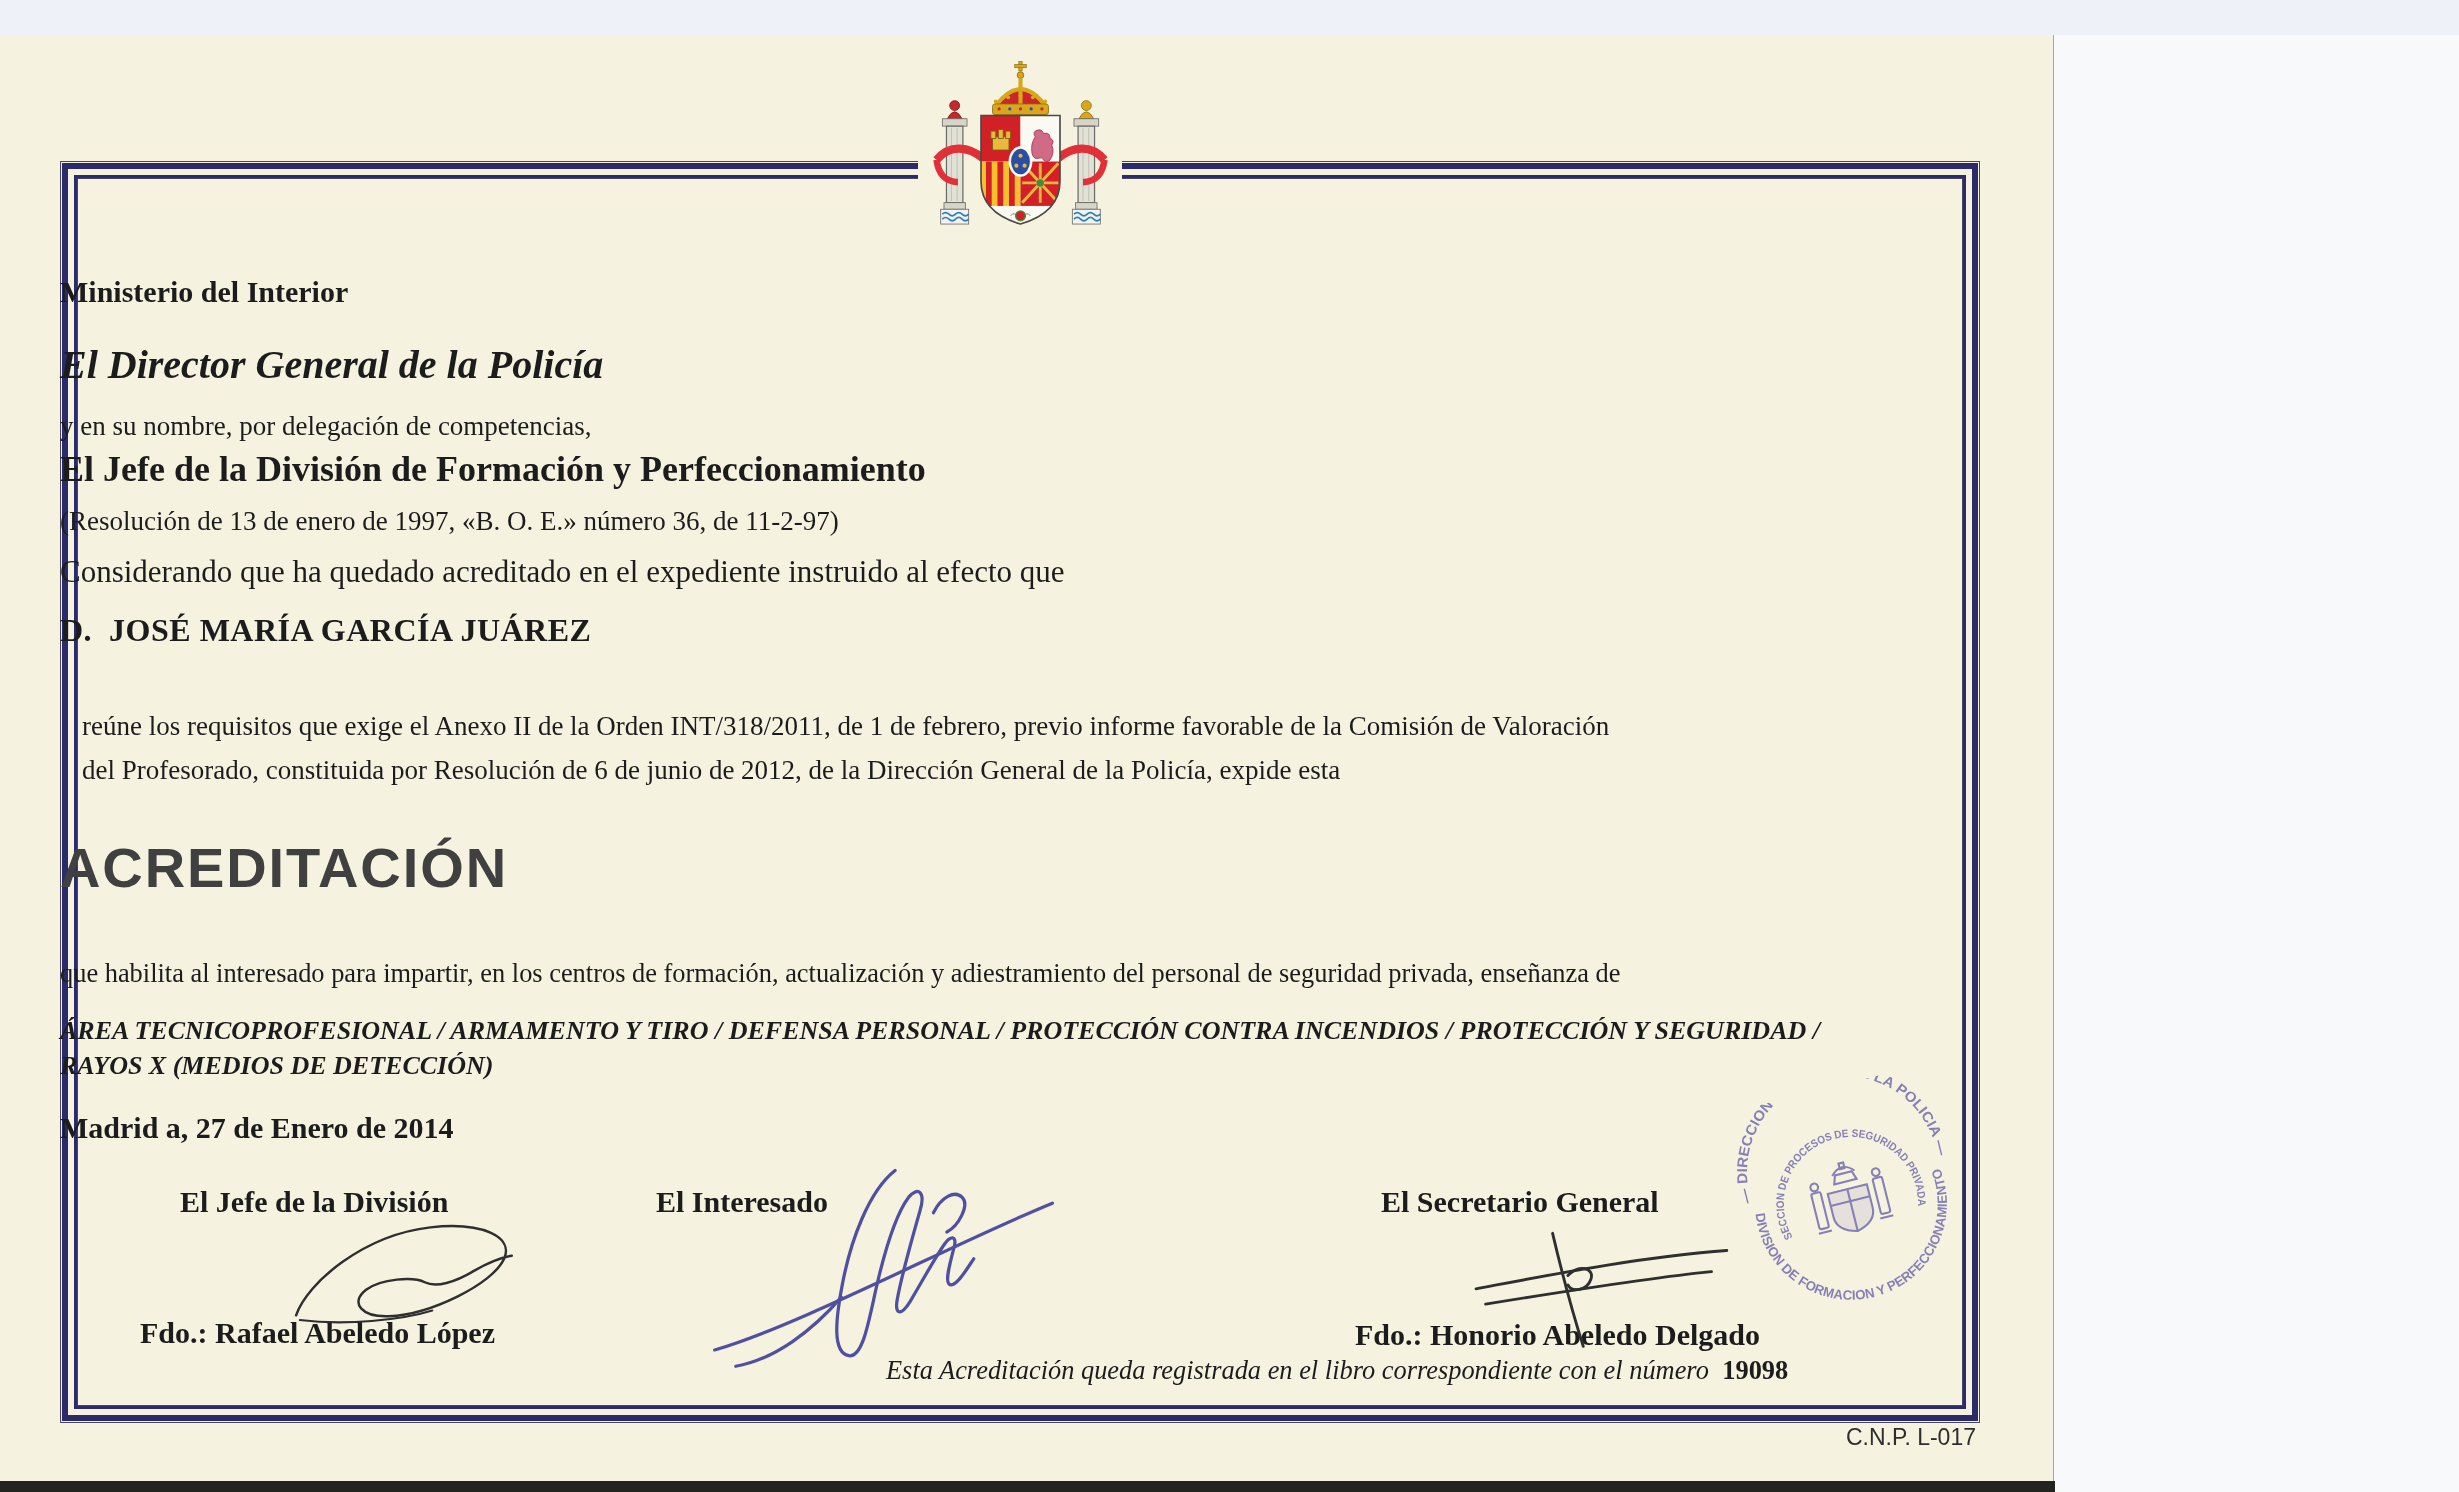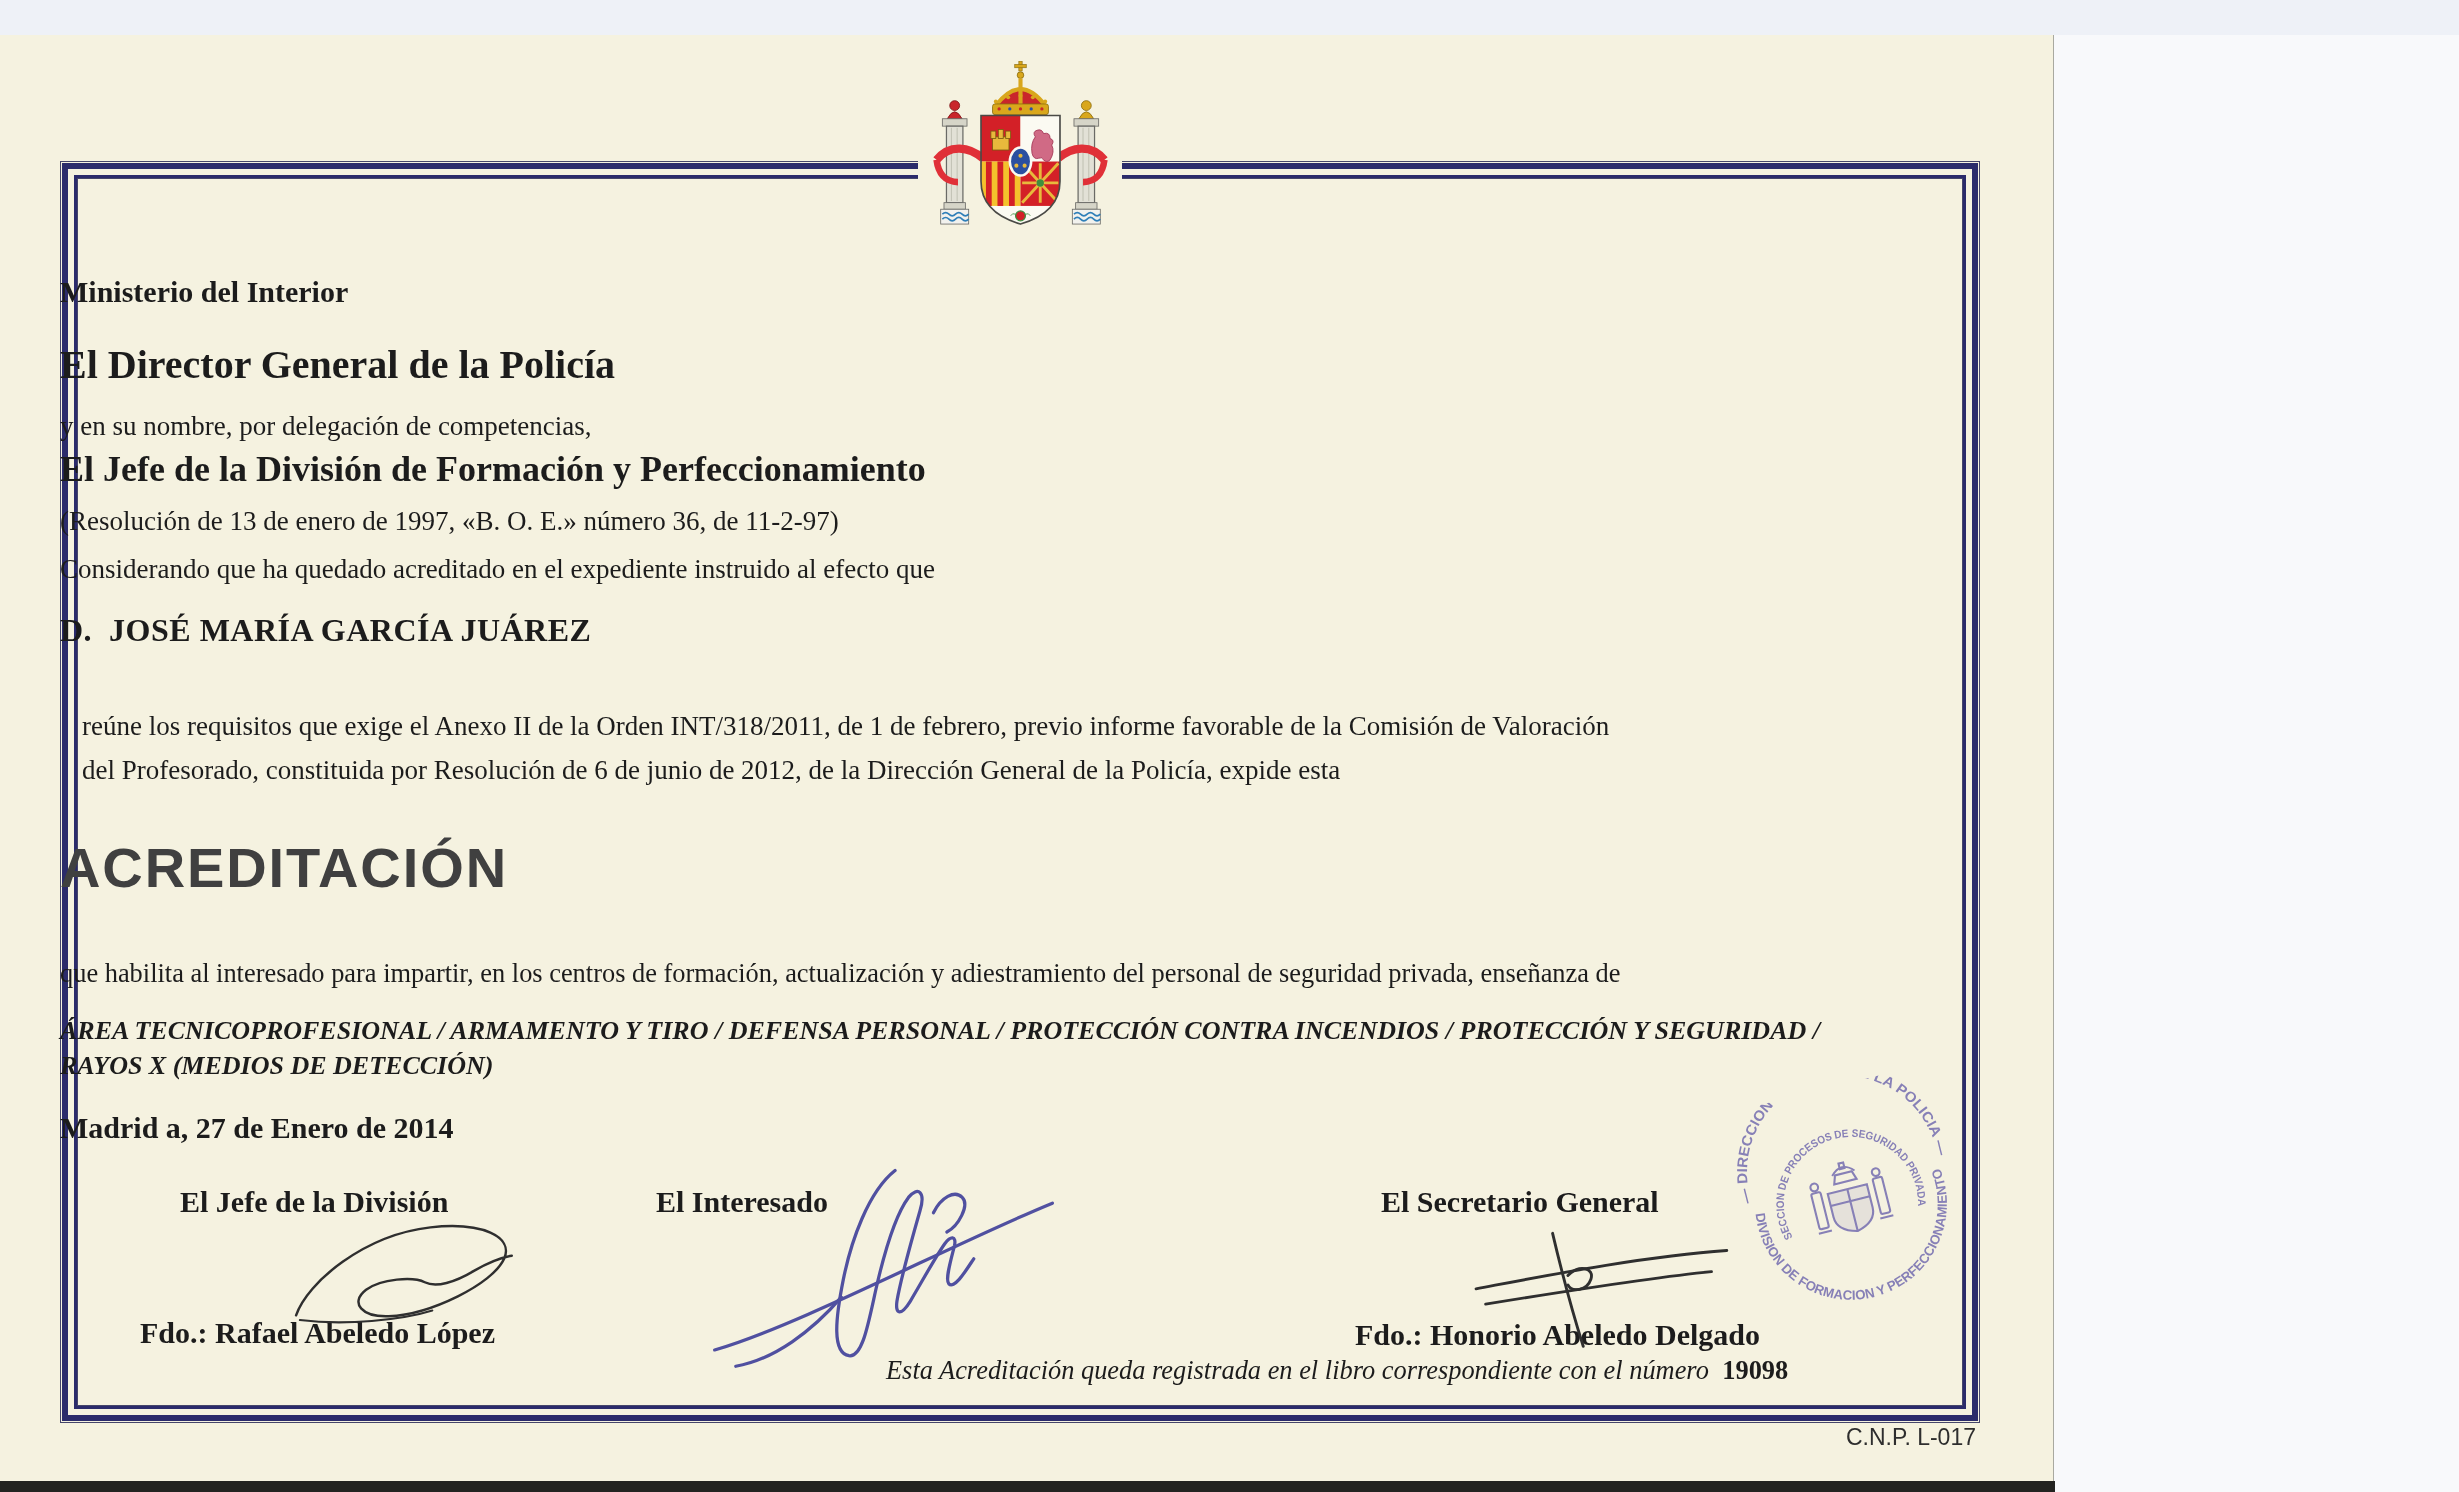--- a/index.html
+++ b/index.html
@@ -125,25 +125,25 @@
         <g fill="#e8b93c">
           <circle cx="110" cy="115" r="2.5"></circle>
             <circle cx="105" cy="127" r="2.5"></circle>
             <circle cx="115" cy="127" r="2.5"></circle>
         </g>
       </g>
     </svg>
   </div>
 
   <div class="t b" style="left:60px;top:275px;width:1918px;font-size:30px;">Ministerio del Interior</div>
-  <div class="t b" style="left:60px;top:342px;width:1650px;font-size:40px;">El Director General de la Policía</div>
+  <div class="t b" style="left:60px;top:342px;width:1650px;font-size:40px;font-style:italic;">El Director General de la Policía</div>
   <div class="t" style="left:60px;top:411px;width:2166px;font-size:27px;">y en su nombre, por delegación de competencias,</div>
   <div class="t b" style="left:60px;top:449px;width:1918px;font-size:36px;">El Jefe de la División de Formación y Perfeccionamiento</div>
   <div class="t" style="left:60px;top:506px;width:1918px;font-size:27px;">(Resolución de 13 de enero de 1997, «B. O. E.» número 36, de 11-2-97)</div>
-  <div class="t" style="left:60px;top:554px;width:1918px;font-size:27px;">Considerando que ha quedado acreditado en el expediente instruido al efecto que</div>
+  <div class="t" style="left:60px;top:554px;width:1918px;font-size:31px;">Considerando que ha quedado acreditado en el expediente instruido al efecto que</div>
   <div class="t b" style="left:60px;top:612px;width:1918px;font-size:32px;letter-spacing:0.5px;">D.&nbsp;&nbsp;JOSÉ MARÍA GARCÍA JUÁREZ</div>
 
   <div class="t nowrap" style="left:82px;top:711px;width:1883px;font-size:27px;">reúne los requisitos que exige el Anexo II de la Orden INT/318/2011, de 1 de febrero, previo informe favorable de la Comisión de Valoración</div>
   <div class="t nowrap" style="left:82px;top:755px;width:1883px;font-size:27px;">del Profesorado, constituida por Resolución de 6 de junio de 2012, de la Dirección General de la Policía, expide esta</div>
 
   <div class="t acred" style="left:60px;top:836px;width:1918px;font-size:56px;color:#404040;">ACREDITACIÓN</div>
 
   <div class="t nowrap" style="left:60px;top:958px;width:1918px;font-size:26.4px;">que habilita al interesado para impartir, en los centros de formación, actualización y adiestramiento del personal de seguridad privada, enseñanza de</div>
   <div class="t nowrap b" style="left:60px;top:1016px;width:1918px;font-size:26px;font-style:italic;">ÁREA TECNICOPROFESIONAL / ARMAMENTO Y TIRO / DEFENSA PERSONAL / PROTECCIÓN CONTRA INCENDIOS / PROTECCIÓN Y SEGURIDAD /</div>
   <div class="t nowrap b" style="left:60px;top:1051px;width:1918px;font-size:26px;font-style:italic;">RAYOS X (MEDIOS DE DETECCIÓN)</div>

